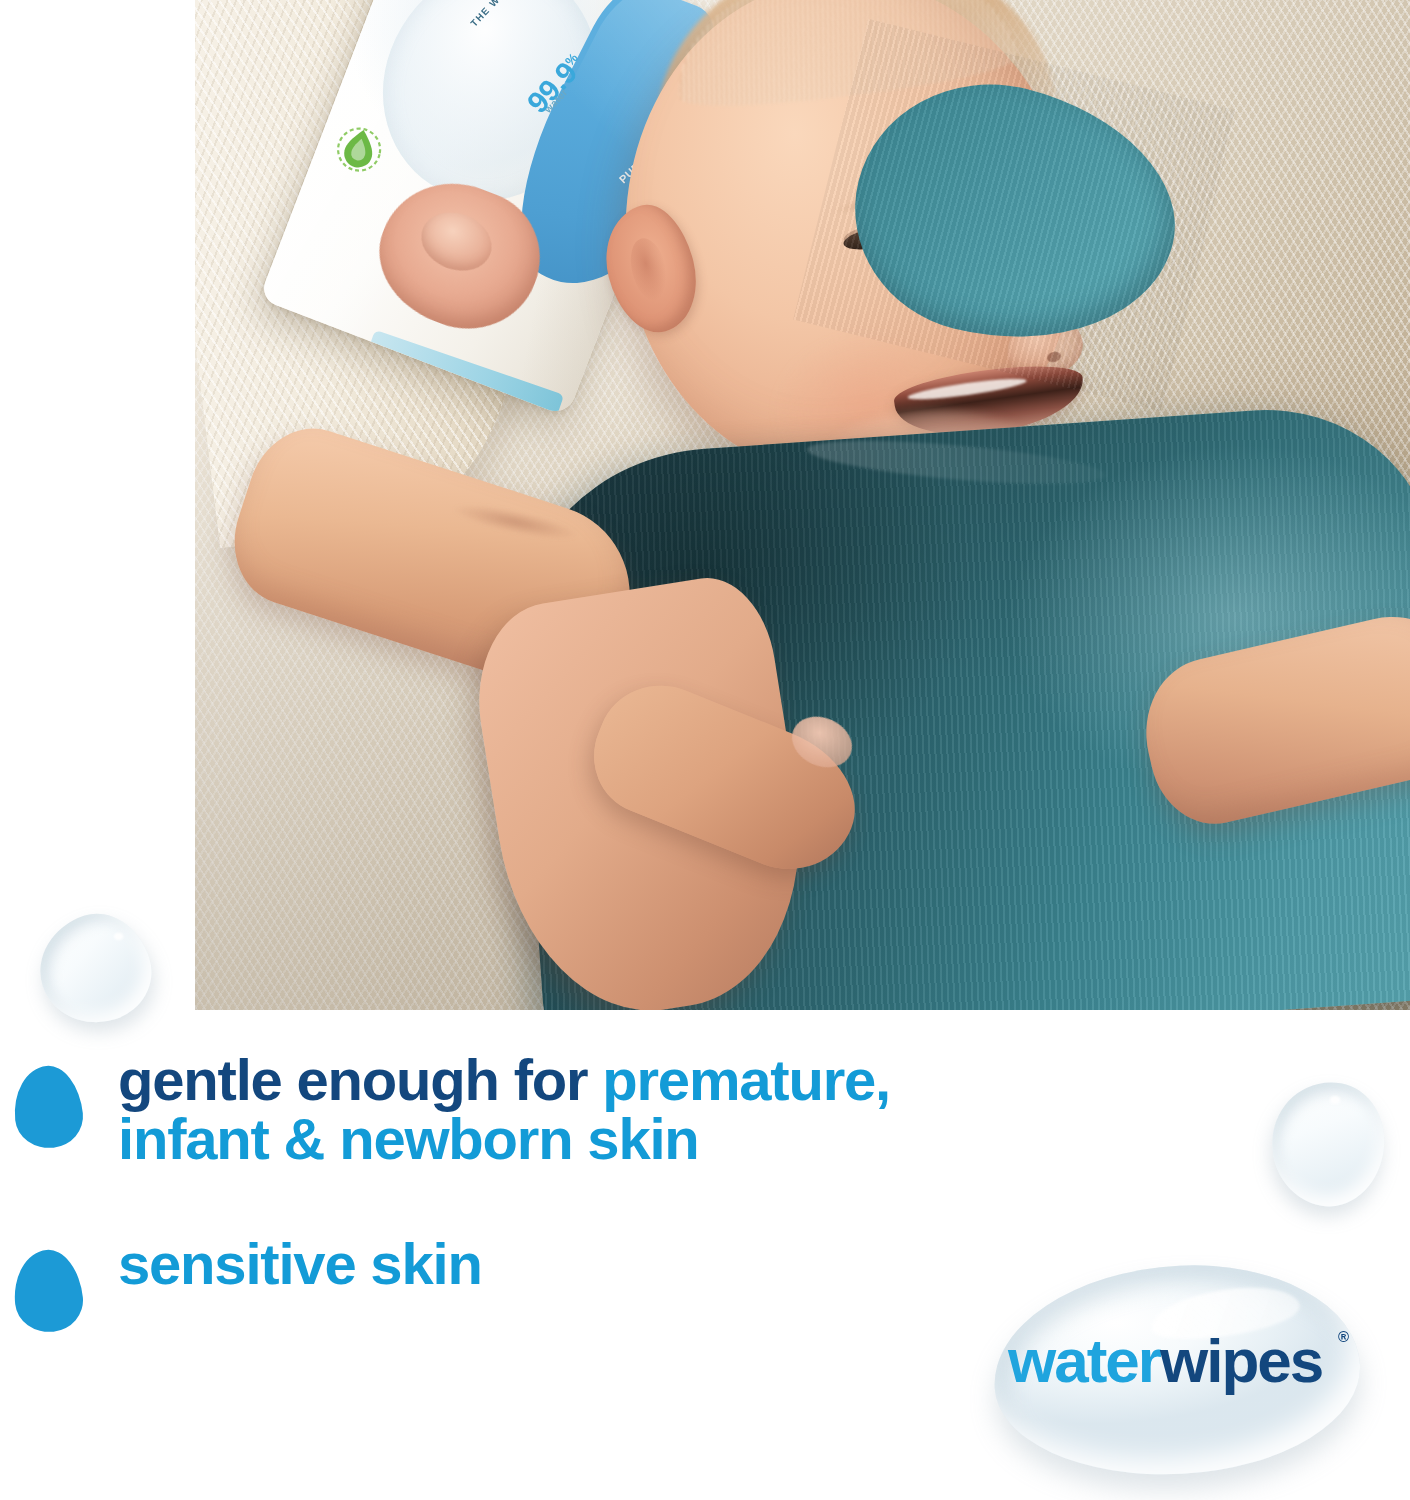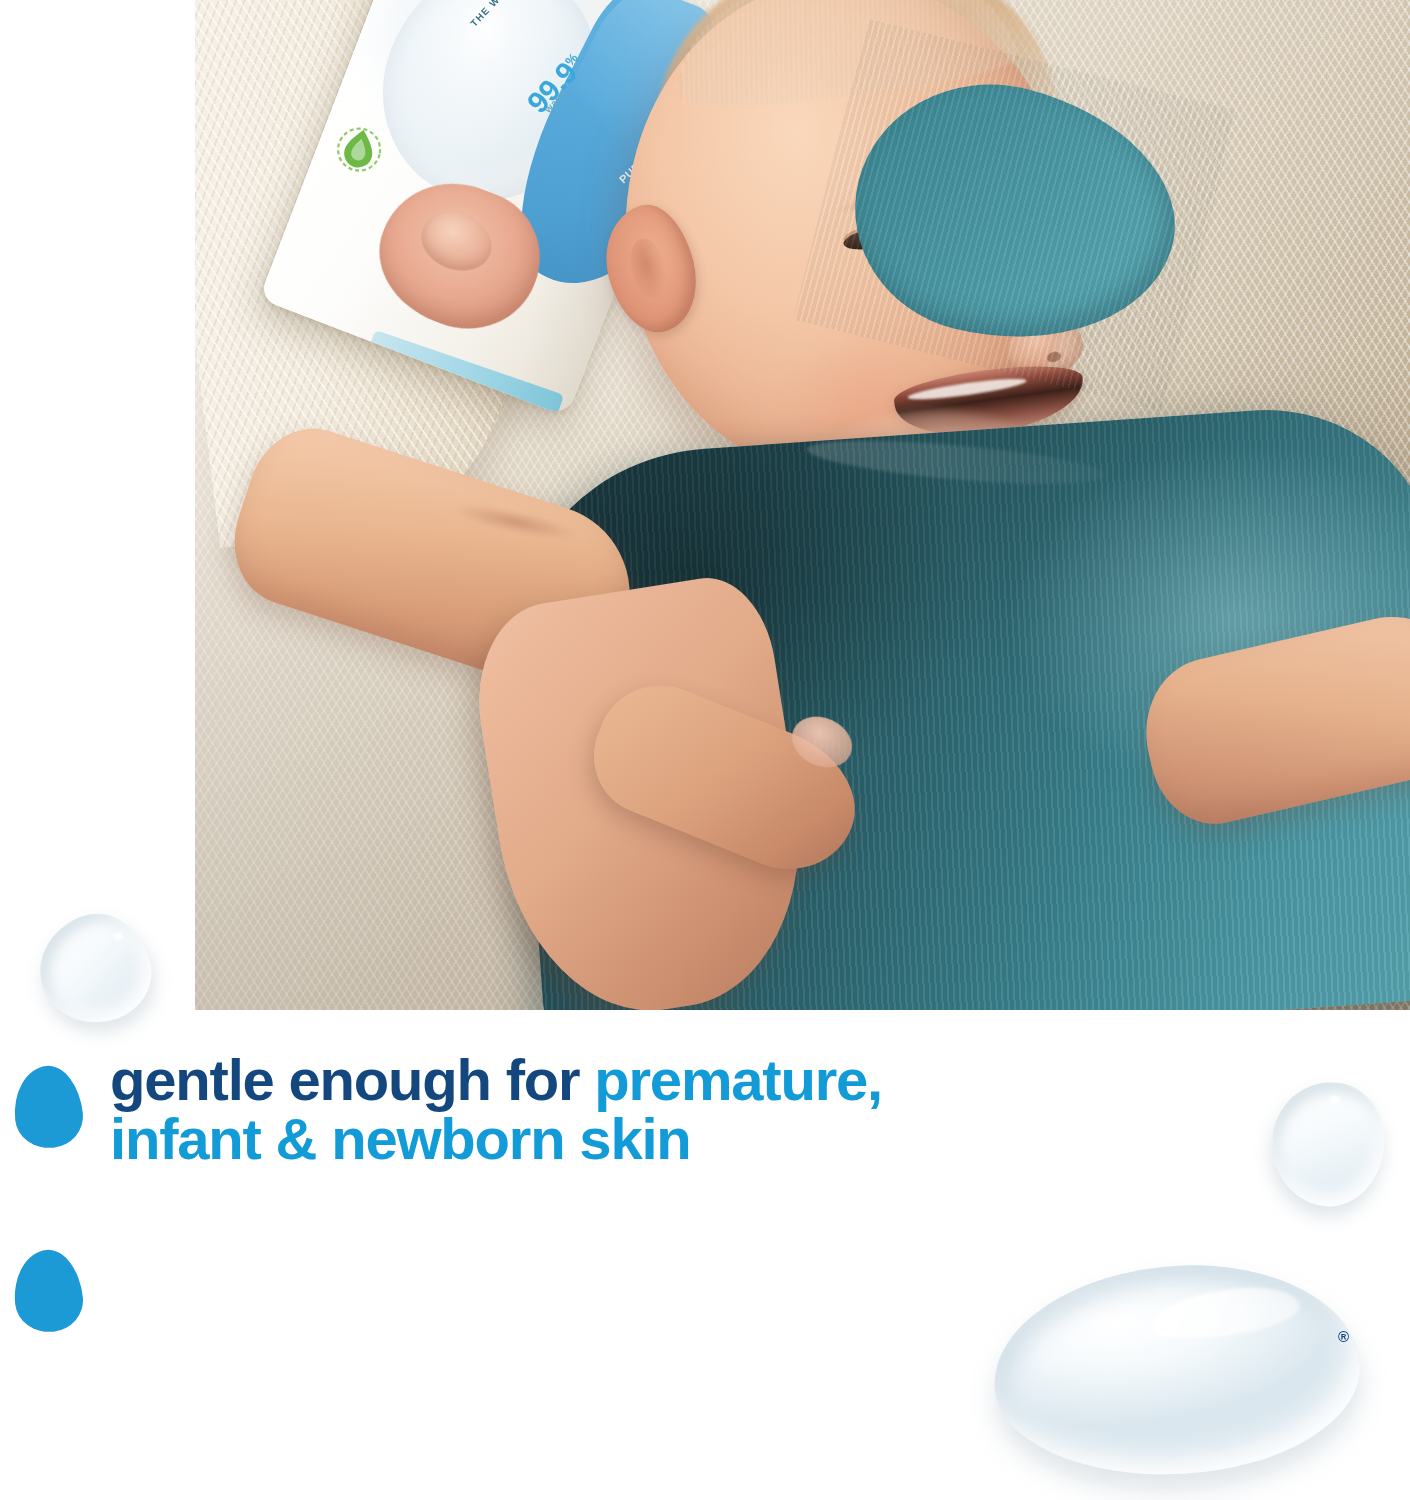--- a/index.html
+++ b/index.html
@@ -330,21 +330,21 @@
 
   
   .bullets{position:absolute;left:0;top:1050px;width:1000px;}
   .bullet-row{position:relative;display:flex;align-items:flex-start;margin-bottom:66px;}
   .bullet-dot{
     flex:0 0 auto;width:68px;height:82px;margin-left:14px;margin-top:16px;
     border-radius:54% 46% 48% 52% / 62% 62% 38% 38%;
     transform:rotate(-6deg);
   }
   .bullet-text{
-    margin-left:28px;
+    margin-left:36px;
     font-size:58px;line-height:1.02;font-weight:700;letter-spacing:-1.2px;
     font-family:"Liberation Sans", sans-serif;
   }
   .bullet-text .l1{display:block;}
   .bullet-text .l2{display:block;}
   .dk{color:#13477E;}
   .lt{color:#139BD7;}
 
   
   .brand{position:absolute;left:960px;top:1252px;width:432px;height:236px;}
@@ -478,24 +478,26 @@
       <div class="bullet-dot" style="background:#1C9AD6;"></div>
       <div class="bullet-text">
         <span class="l1"><span class="dk">gentle enough for </span><span class="lt">premature,</span></span>
         <span class="l2 lt">infant &amp; newborn skin</span>
       </div>
     </div>
 
     <div class="bullet-row">
       <div class="bullet-dot" style="background:#1C9AD6;"></div>
       <div class="bullet-text">
+        <span class="l2 lt">sensitive skin</span>
       </div>
     </div>
 
   </div>
 
   <div class="brand">
     <div class="brand-drop"></div>
     <div class="brand-gloss"></div>
+    <div class="brand-text"><span class="w1">water</span><span class="w2">wipes</span></div>
     <div class="brand-reg">®</div>
   </div>
 
 </div>
 
 </body></html>

